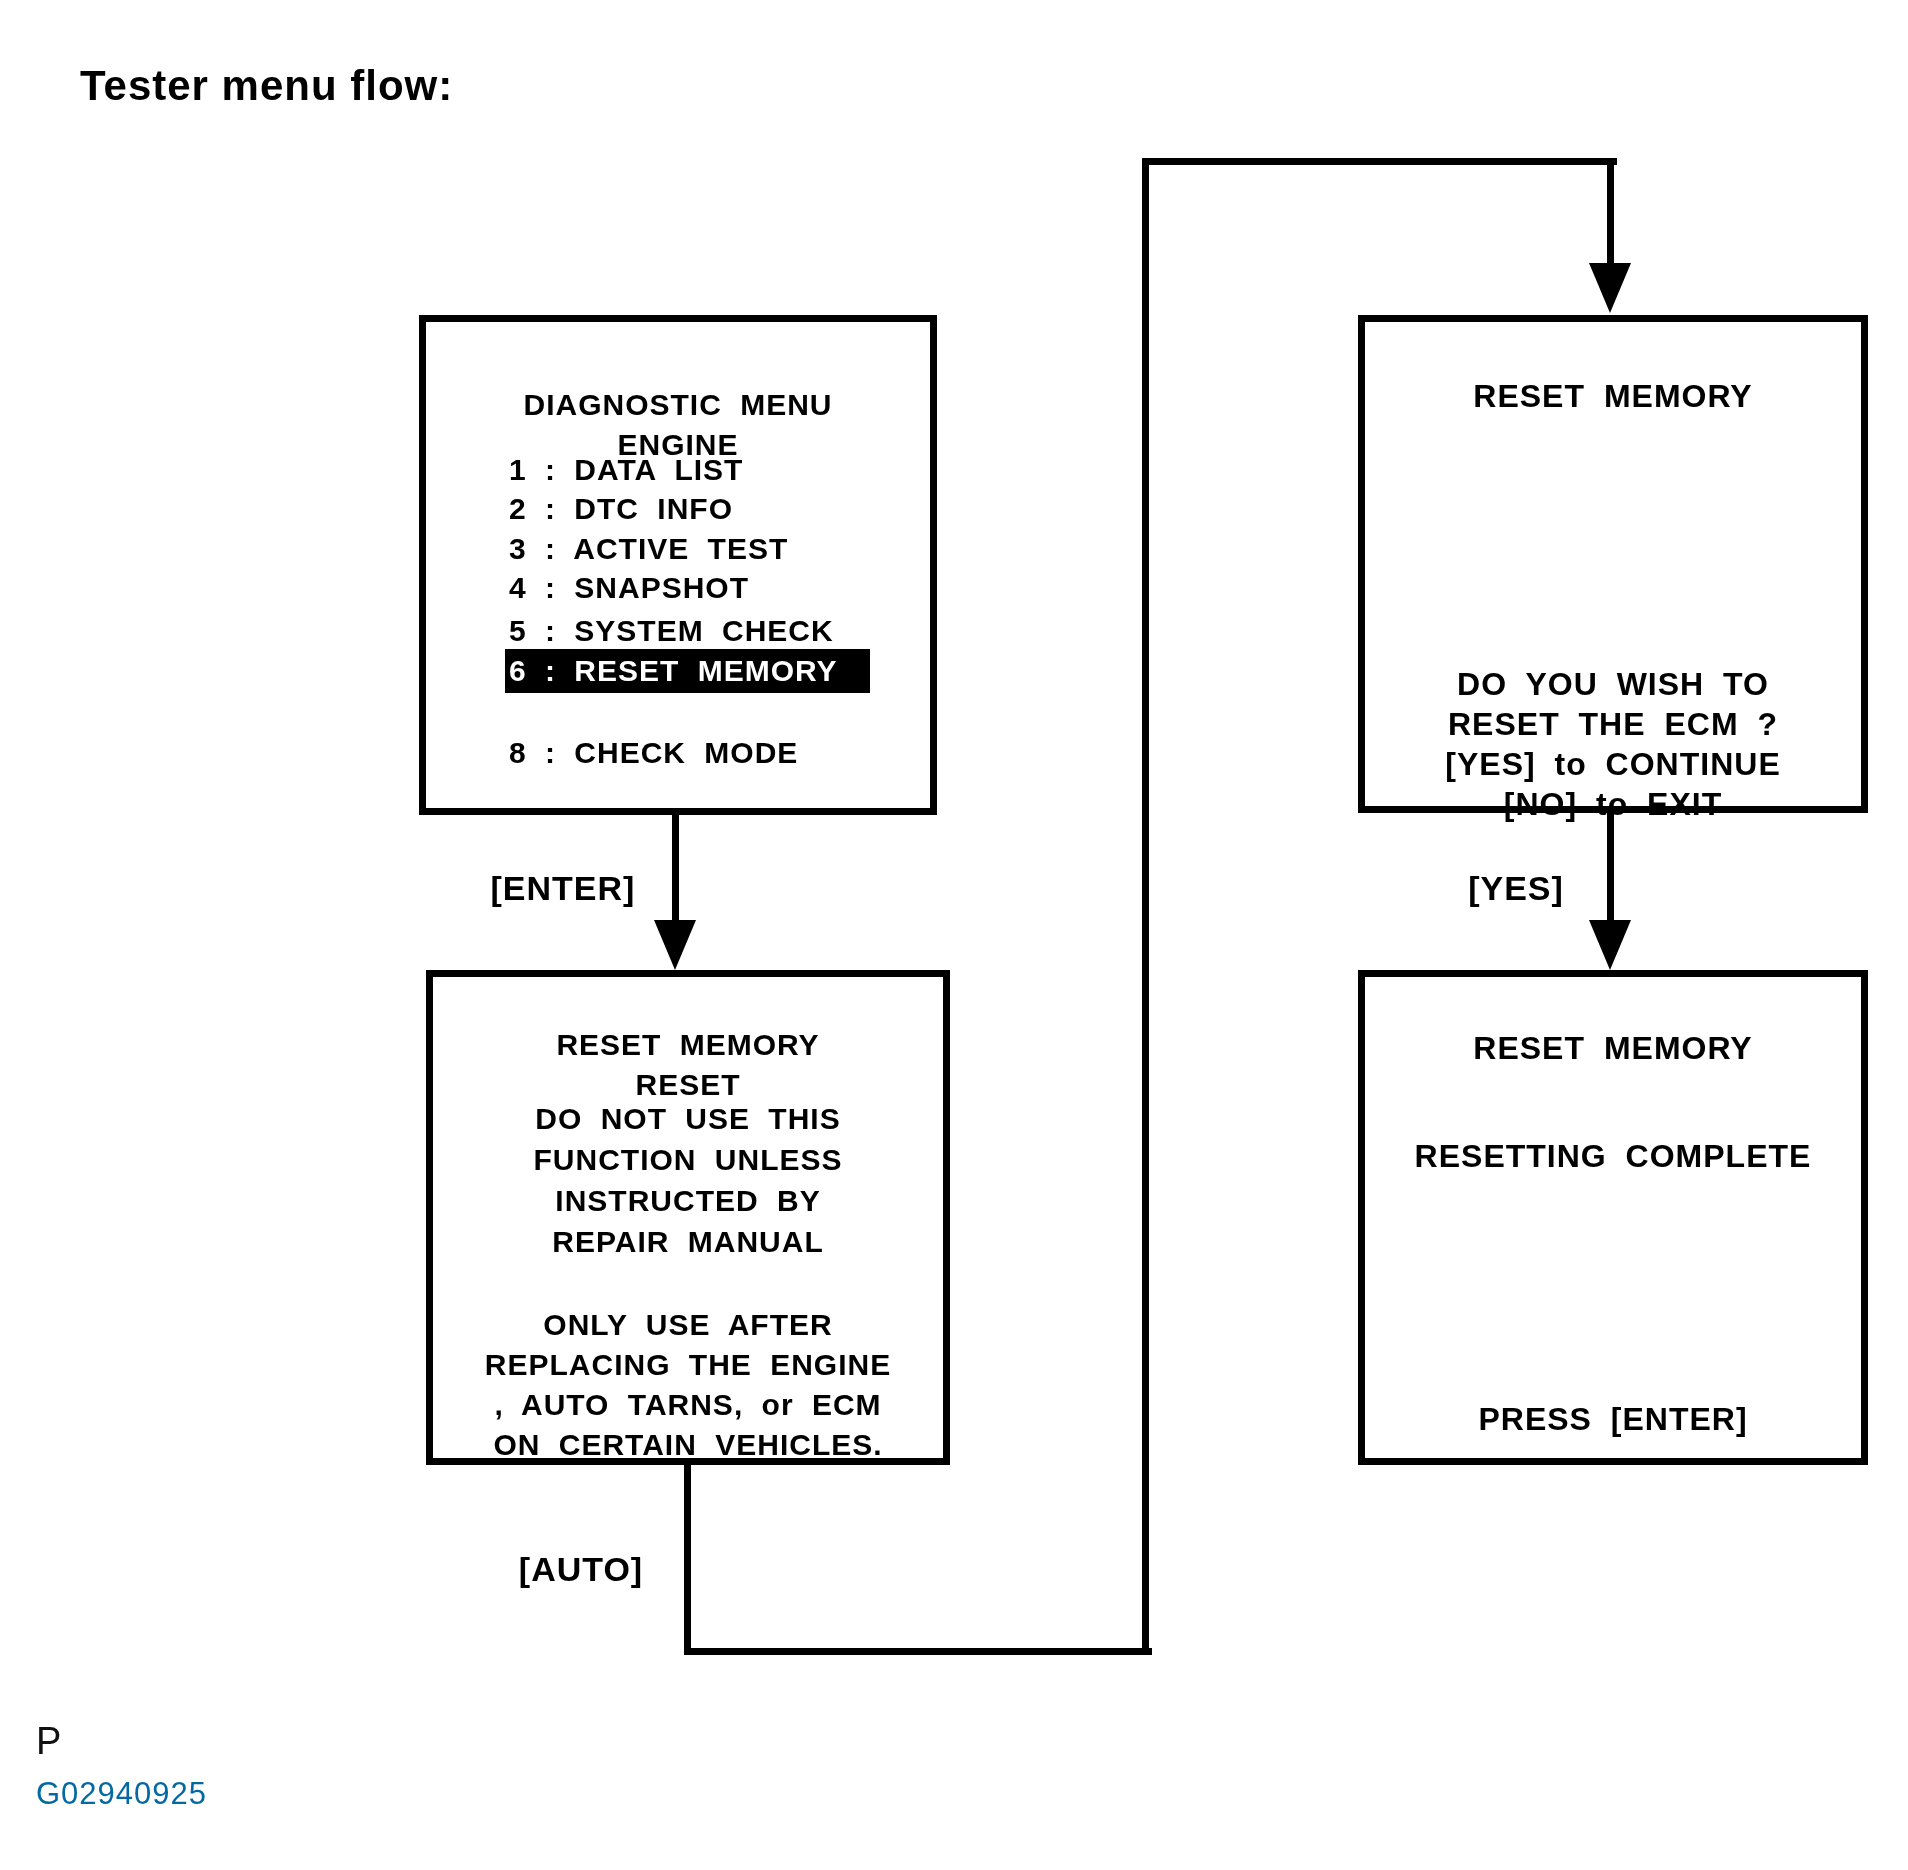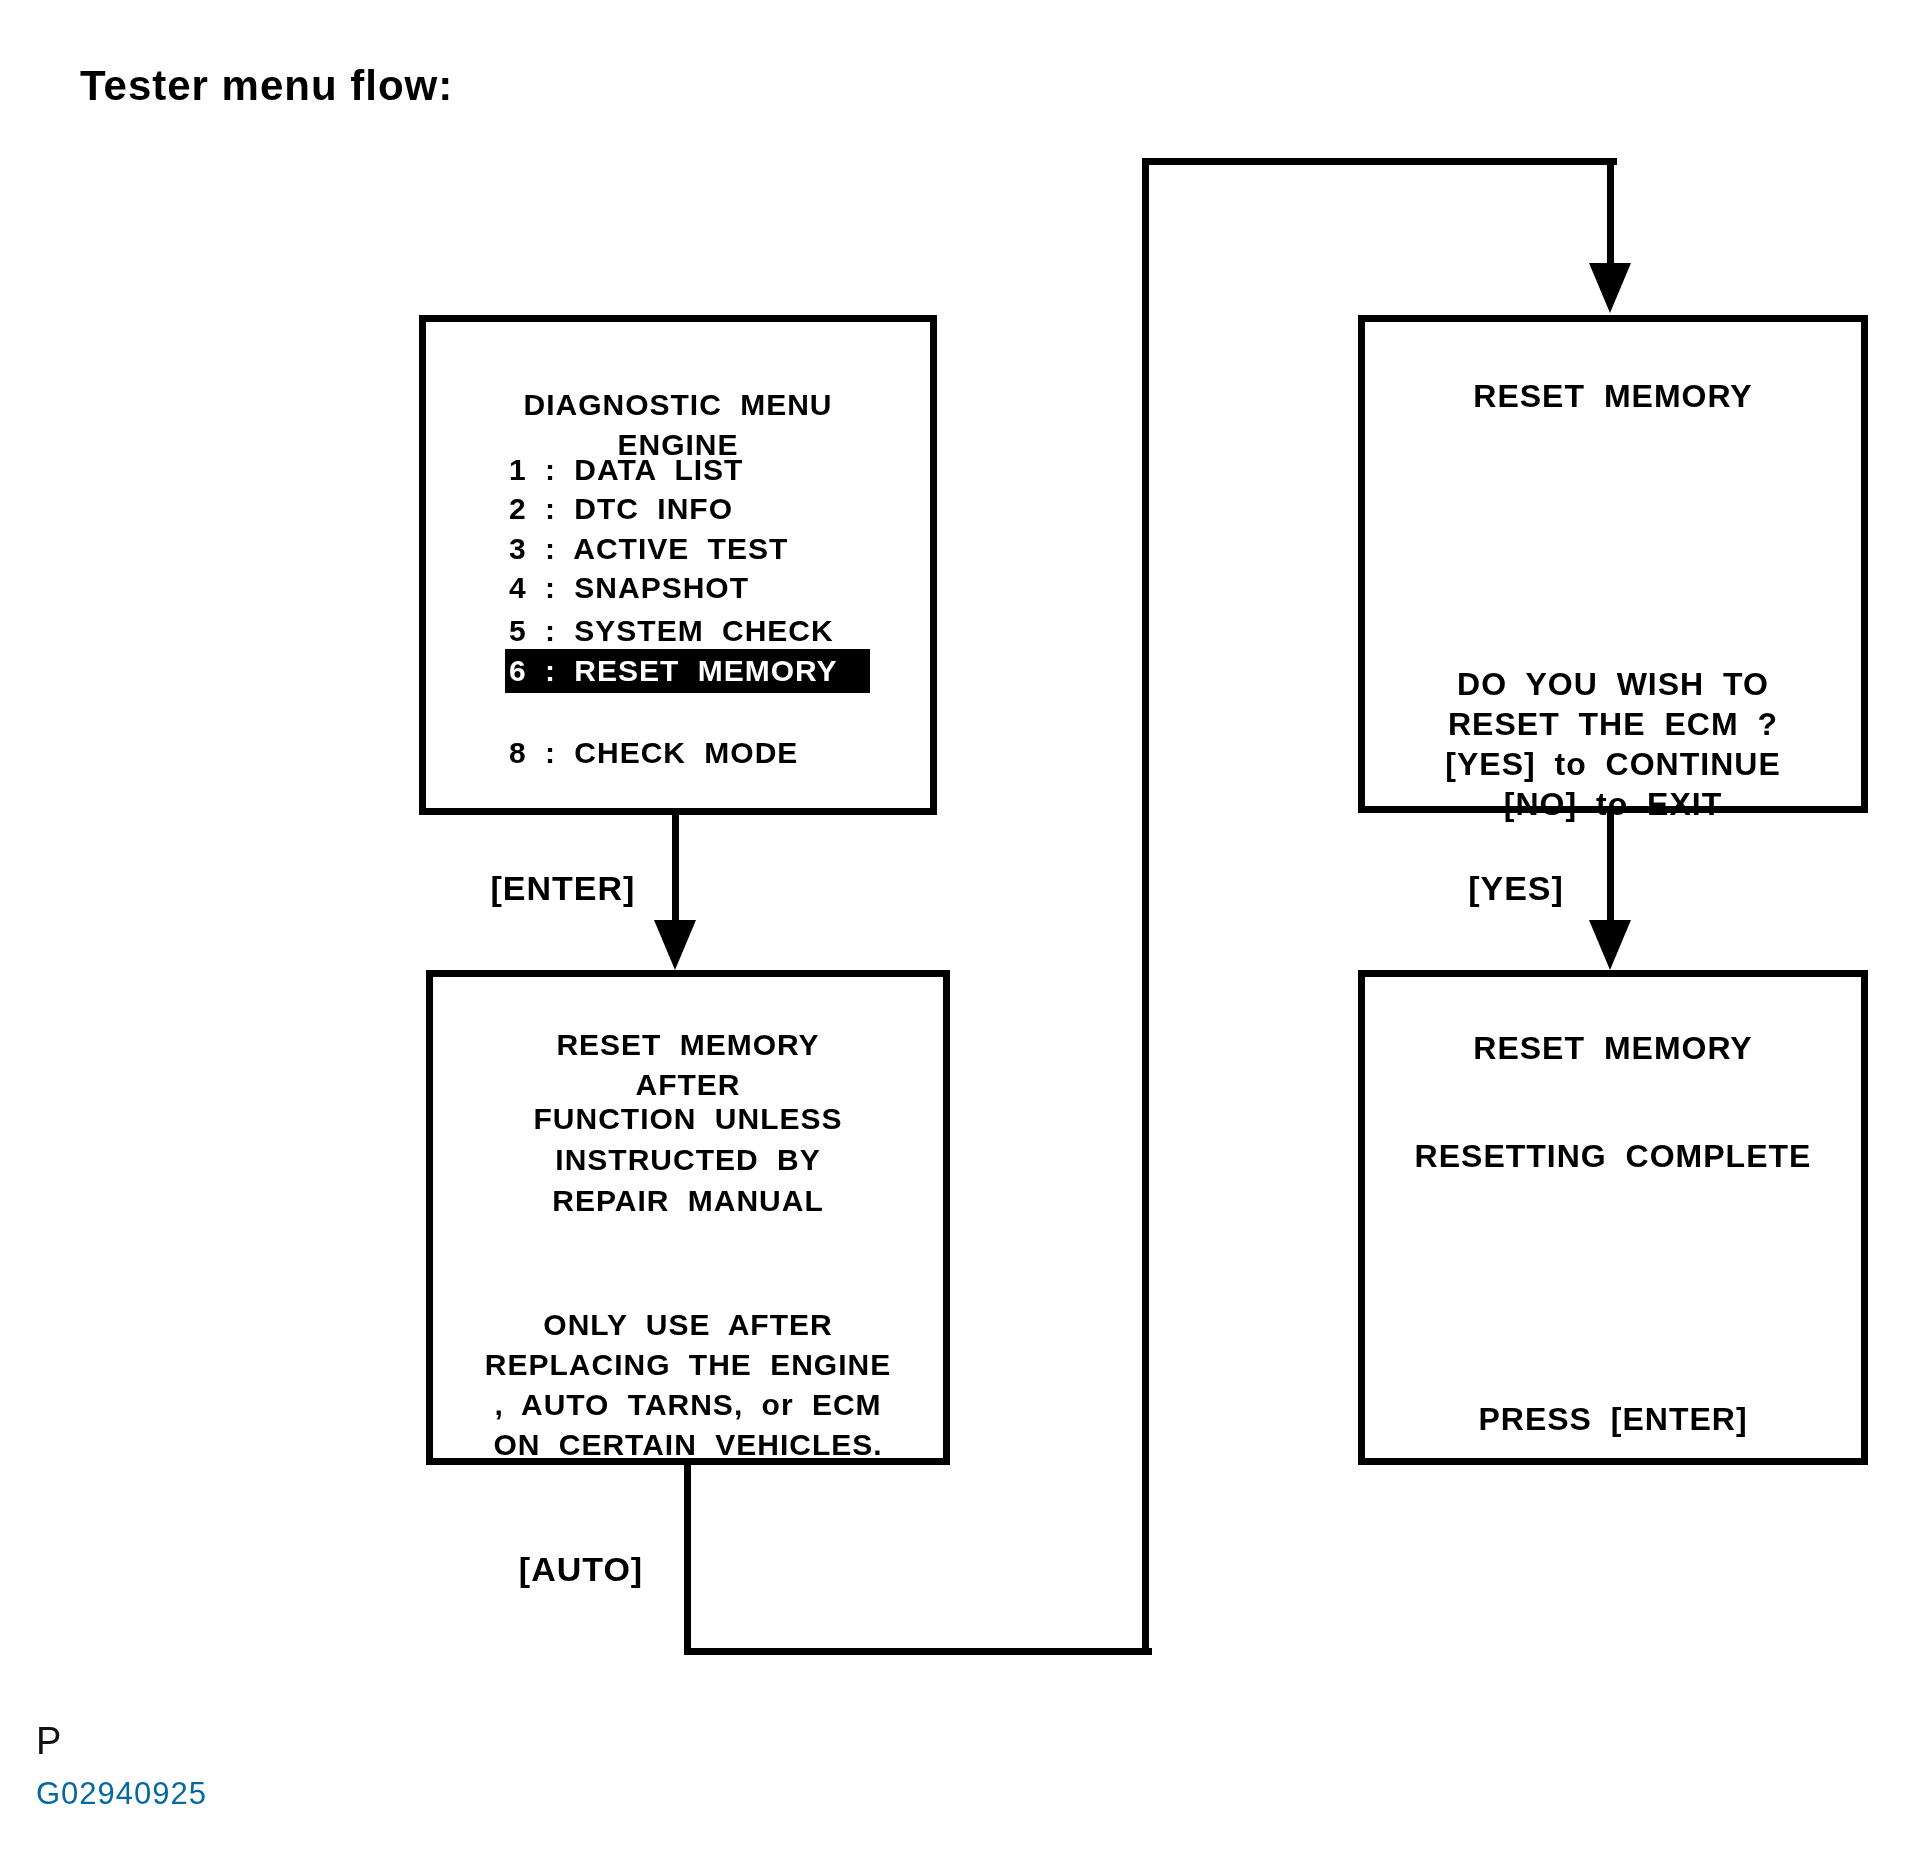--- a/index.html
+++ b/index.html
@@ -99,22 +99,23 @@
     <div class="para big" style="top: 342px;">
       <div>DO YOU WISH TO</div>
       <div>RESET THE ECM ?</div>
       <div>[YES] to CONTINUE</div>
       <div>[NO] to EXIT</div>
     </div>
   </div>
 
   <div class="flowbox" id="box-notice">
     <div class="screen-text centered" style="top: 9px;">RESET MEMORY</div>
-    <div class="screen-text centered" style="top: 49px;">AFTER</div>
+    <div class="screen-text centered" style="top: 49px;">RESET</div>
     <div class="para" style="top: 121px;">
+      <div style="line-height:41px">DO NOT USE THIS</div>
       <div style="line-height:41px">FUNCTION UNLESS</div>
       <div style="line-height:41px">INSTRUCTED BY</div>
       <div style="line-height:41px">REPAIR MANUAL</div>
     </div>
     <div class="para" style="top: 328px;">
       <div>ONLY USE AFTER</div>
       <div>REPLACING THE ENGINE</div>
       <div>, AUTO TARNS, or ECM</div>
       <div>ON CERTAIN VEHICLES.</div>
     </div>

